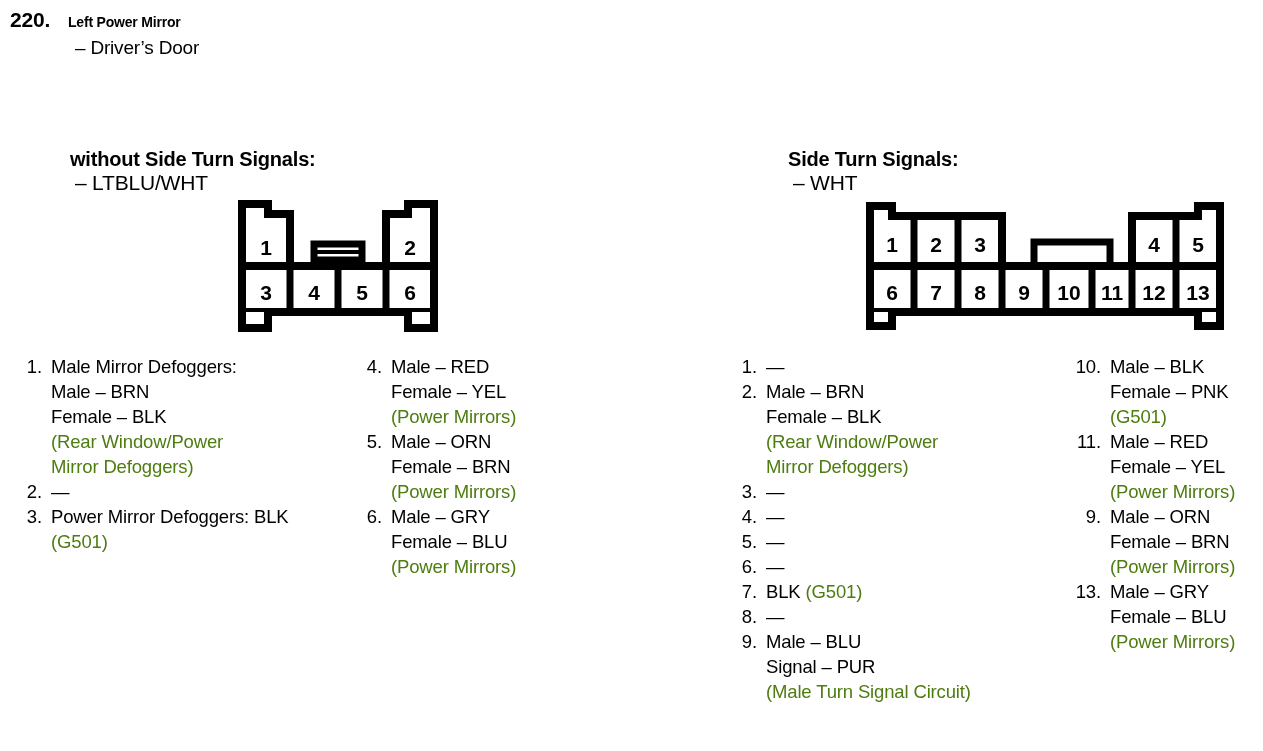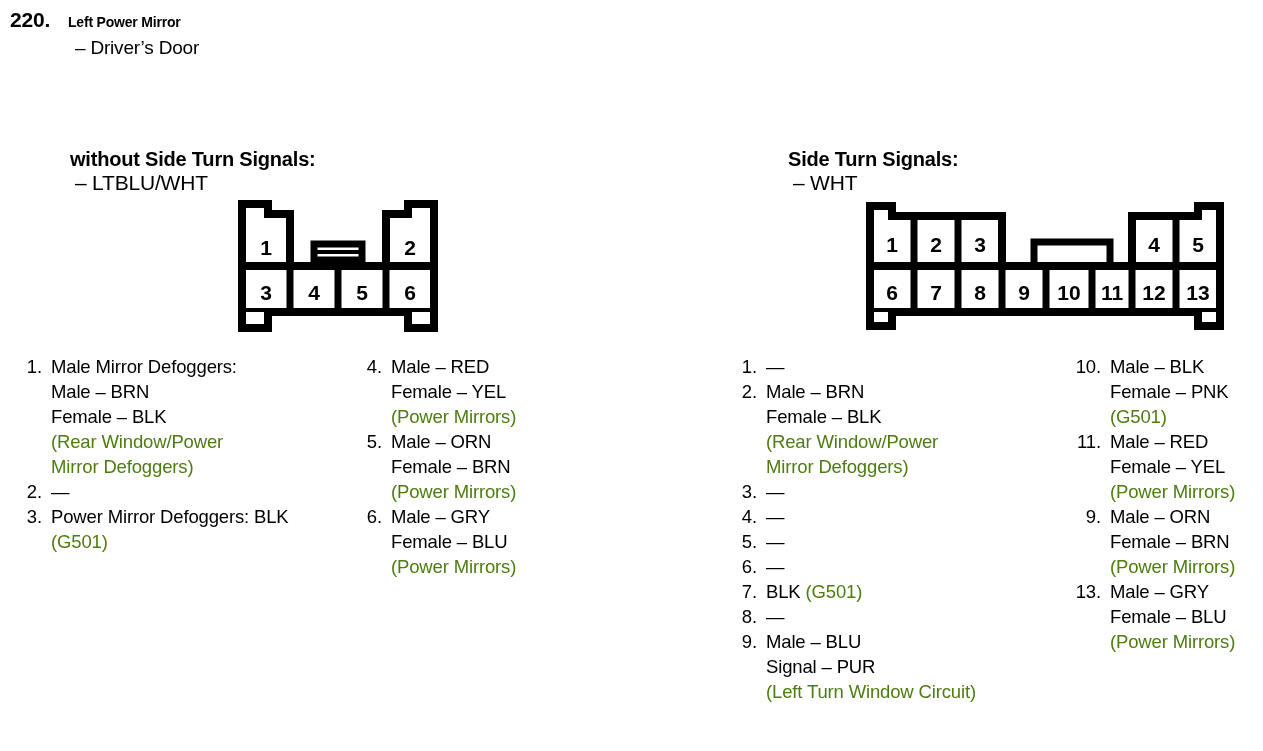--- a/index.html
+++ b/index.html
@@ -295,21 +295,21 @@
       <span class="li-num">8.</span>
       <span class="li-body">
         <span class="ln">—</span>
       </span>
     </div>
     <div class="li">
       <span class="li-num">9.</span>
       <span class="li-body">
         <span class="ln">Male – BLU</span>
         <span class="ln">Signal – PUR</span>
-        <span class="ln blue">(Left Turn Window Circuit)</span>
+        <span class="ln blue">(Male Turn Signal Circuit)</span>
       </span>
     </div>
   </div>
 
 <div class="list gut-lg" id="list-b2" style="left:1068px; top:354px; width:195px;">
     <div class="li">
       <span class="li-num">10.</span>
       <span class="li-body">
         <span class="ln">Male – BLK</span>
         <span class="ln">Female – PNK</span>

